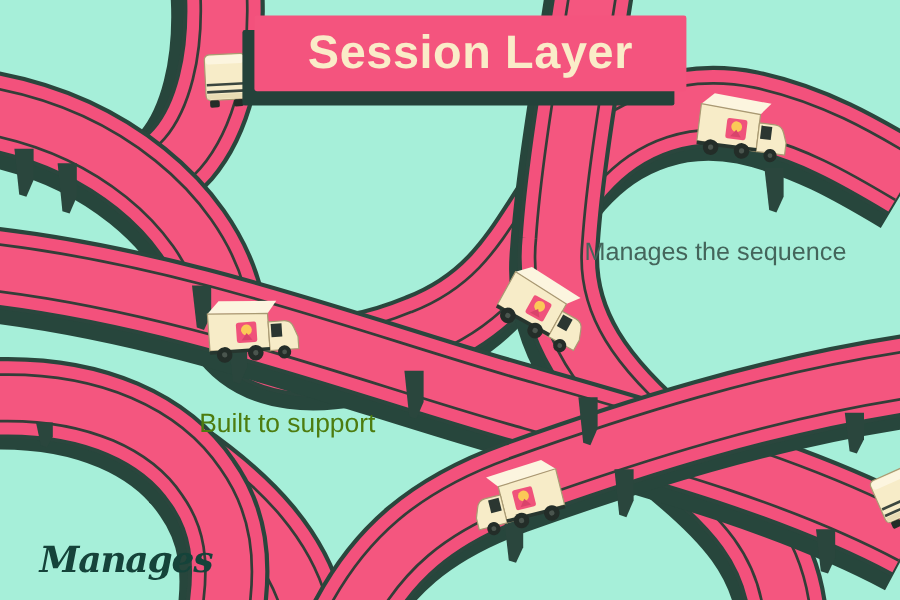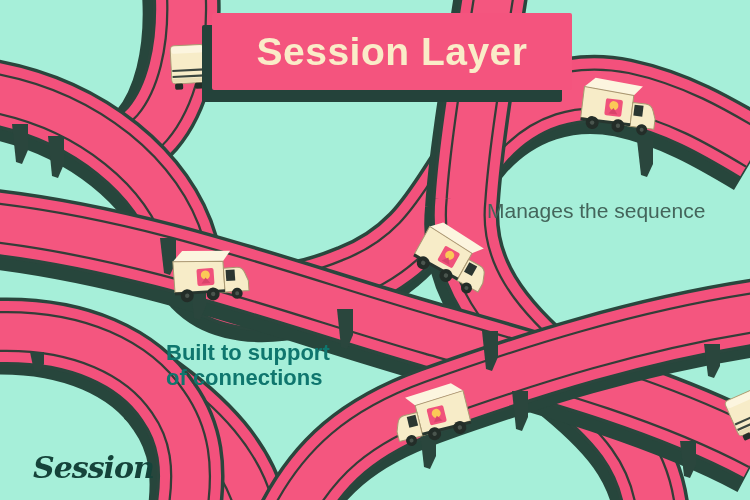--- a/index.html
+++ b/index.html
@@ -11,31 +11,31 @@
   .stage svg{position:absolute;left:0;top:0;}
   
   .rs{fill:none;stroke:#27463C;stroke-width:70;}
   .rc{fill:none;stroke:#2A463D;stroke-width:68;}
   .rp{fill:none;stroke:#F3517C;stroke-width:61;}
   .rl{fill:none;stroke:#333E38;stroke-width:41;}
   .rp2{fill:none;stroke:#F4567F;stroke-width:36.5;}
   .pillar{fill:#2A463D;}
   
   .sign{
-    position:absolute;left:212px;top:13px;width:360px;height:77px;
+    position:absolute;left:212px;top:13px;width:360px;height:63px;
     background:#F4547E;border-radius:2px;
     box-shadow:-10px 12px 0 0 #24423A;
     display:flex;align-items:center;justify-content:center;
   }
   .sign span{
     color:#FAECC8;font-size:39px;font-weight:bold;letter-spacing:.5px;
   }
   .note{position:absolute;line-height:1.22;}
   .note-right{left:487px;top:198px;width:252px;color:#44655B;font-size:21px;font-weight:400;}
-  .note-left{left:166px;top:340px;width:234px;color:#0f766e;font-size:22px;font-weight:bold;line-height:1.15;}
+  .note-left{left:166px;top:340px;width:234px;color:#4d7c0f;font-size:22px;font-weight:normal;line-height:1.15;}
   .logo{
     position:absolute;left:33px;top:450px;
     font-family:"DejaVu Serif", serif;font-style:italic;font-weight:bold;
     font-size:30px;color:#15433A;letter-spacing:-1px;
   }
 </style>
 </head>
 <body>
 
 <div class="stage">
@@ -161,18 +161,17 @@
   <div class="sign">
     <span>Session Layer</span>
   </div>
 
   <div class="note note-right">
     <div>Manages the sequence</div>
   </div>
 
   <div class="note note-left">
     <div>Built to support</div>
-    <div>of connections</div>
   </div>
 
-  <div class="logo">Session</div>
+  <div class="logo">Manages</div>
 
 </div>
 
 </body></html>

